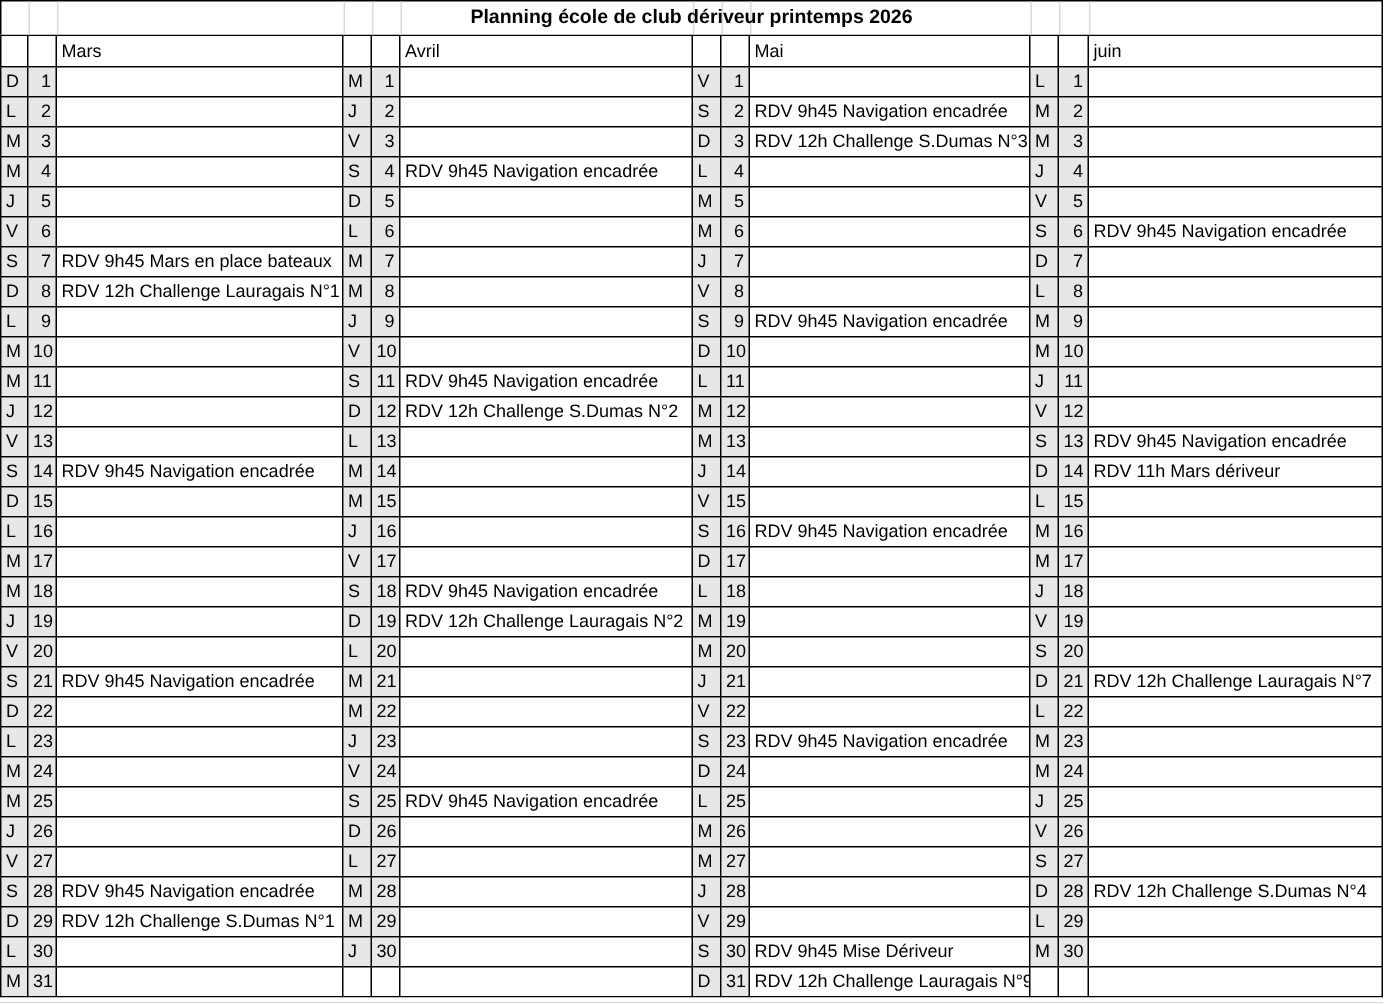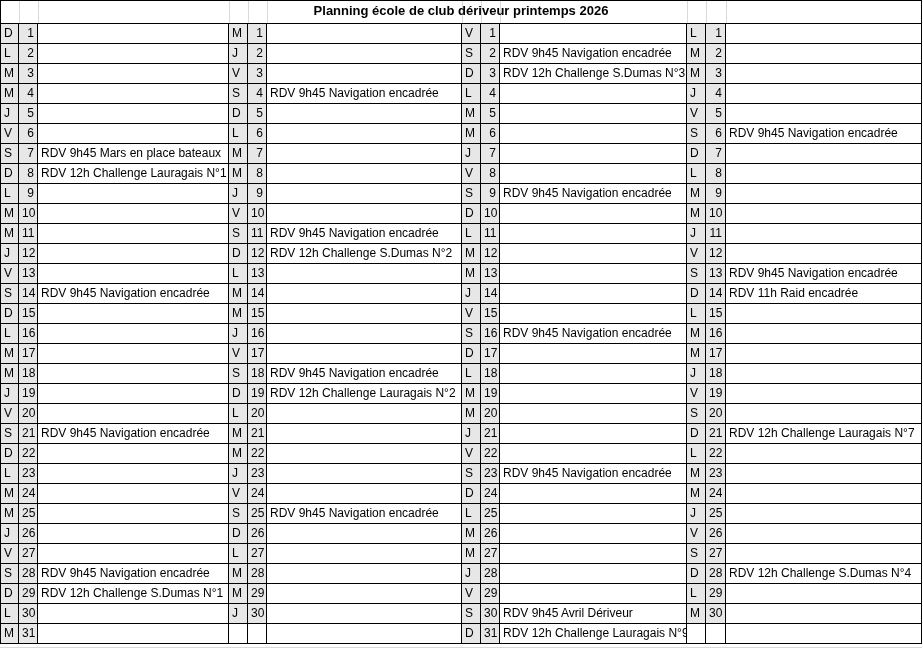--- a/index.html
+++ b/index.html
@@ -98,20 +98,34 @@
         <col style="width:19px">
         <col style="width:195px">
       <col style="width:19px">
         <col style="width:19px">
         <col style="width:187px">
       <col style="width:19px">
         <col style="width:20px">
         <col style="width:196px">
     </colgroup>
     <tbody id="tbody">
+      <tr class="header-row">
+        <td class="cl"></td>
+        <td class="cn"></td>
+        <td class="ce month-name">Mars</td>
+        <td class="cl"></td>
+        <td class="cn"></td>
+        <td class="ce month-name">Avril</td>
+        <td class="cl"></td>
+        <td class="cn"></td>
+        <td class="ce month-name">Mai</td>
+        <td class="cl"></td>
+        <td class="cn"></td>
+        <td class="ce month-name">juin</td>
+      </tr>
     <tr>
           <td class="cl fill">D</td>
           <td class="cn fill">1</td>
           <td class="ce"></td>
           <td class="cl fill">M</td>
           <td class="cn fill">1</td>
           <td class="ce"></td>
           <td class="cl fill">V</td>
           <td class="cn fill">1</td>
           <td class="ce"></td>
@@ -292,21 +306,21 @@
           <td class="cn fill">14</td>
           <td class="ce">RDV 9h45 Navigation encadrée</td>
           <td class="cl fill">M</td>
           <td class="cn fill">14</td>
           <td class="ce"></td>
           <td class="cl fill">J</td>
           <td class="cn fill">14</td>
           <td class="ce"></td>
           <td class="cl fill">D</td>
           <td class="cn fill">14</td>
-          <td class="ce">RDV 11h Raid encadrée</td>
+          <td class="ce">RDV 11h Mars dériveur</td>
         </tr>
         <tr>
           <td class="cl fill">D</td>
           <td class="cn fill">15</td>
           <td class="ce"></td>
           <td class="cl fill">M</td>
           <td class="cn fill">15</td>
           <td class="ce"></td>
           <td class="cl fill">V</td>
           <td class="cn fill">15</td>
@@ -513,21 +527,21 @@
         </tr>
         <tr>
           <td class="cl fill">L</td>
           <td class="cn fill">30</td>
           <td class="ce"></td>
           <td class="cl fill">J</td>
           <td class="cn fill">30</td>
           <td class="ce"></td>
           <td class="cl fill">S</td>
           <td class="cn fill">30</td>
-          <td class="ce">RDV 9h45 Avril Dériveur</td>
+          <td class="ce">RDV 9h45 Mise Dériveur</td>
           <td class="cl fill">M</td>
           <td class="cn fill">30</td>
           <td class="ce"></td>
         </tr>
         <tr>
           <td class="cl fill">M</td>
           <td class="cn fill">31</td>
           <td class="ce"></td>
           <td class="cl"></td>
           <td class="cn"></td>

